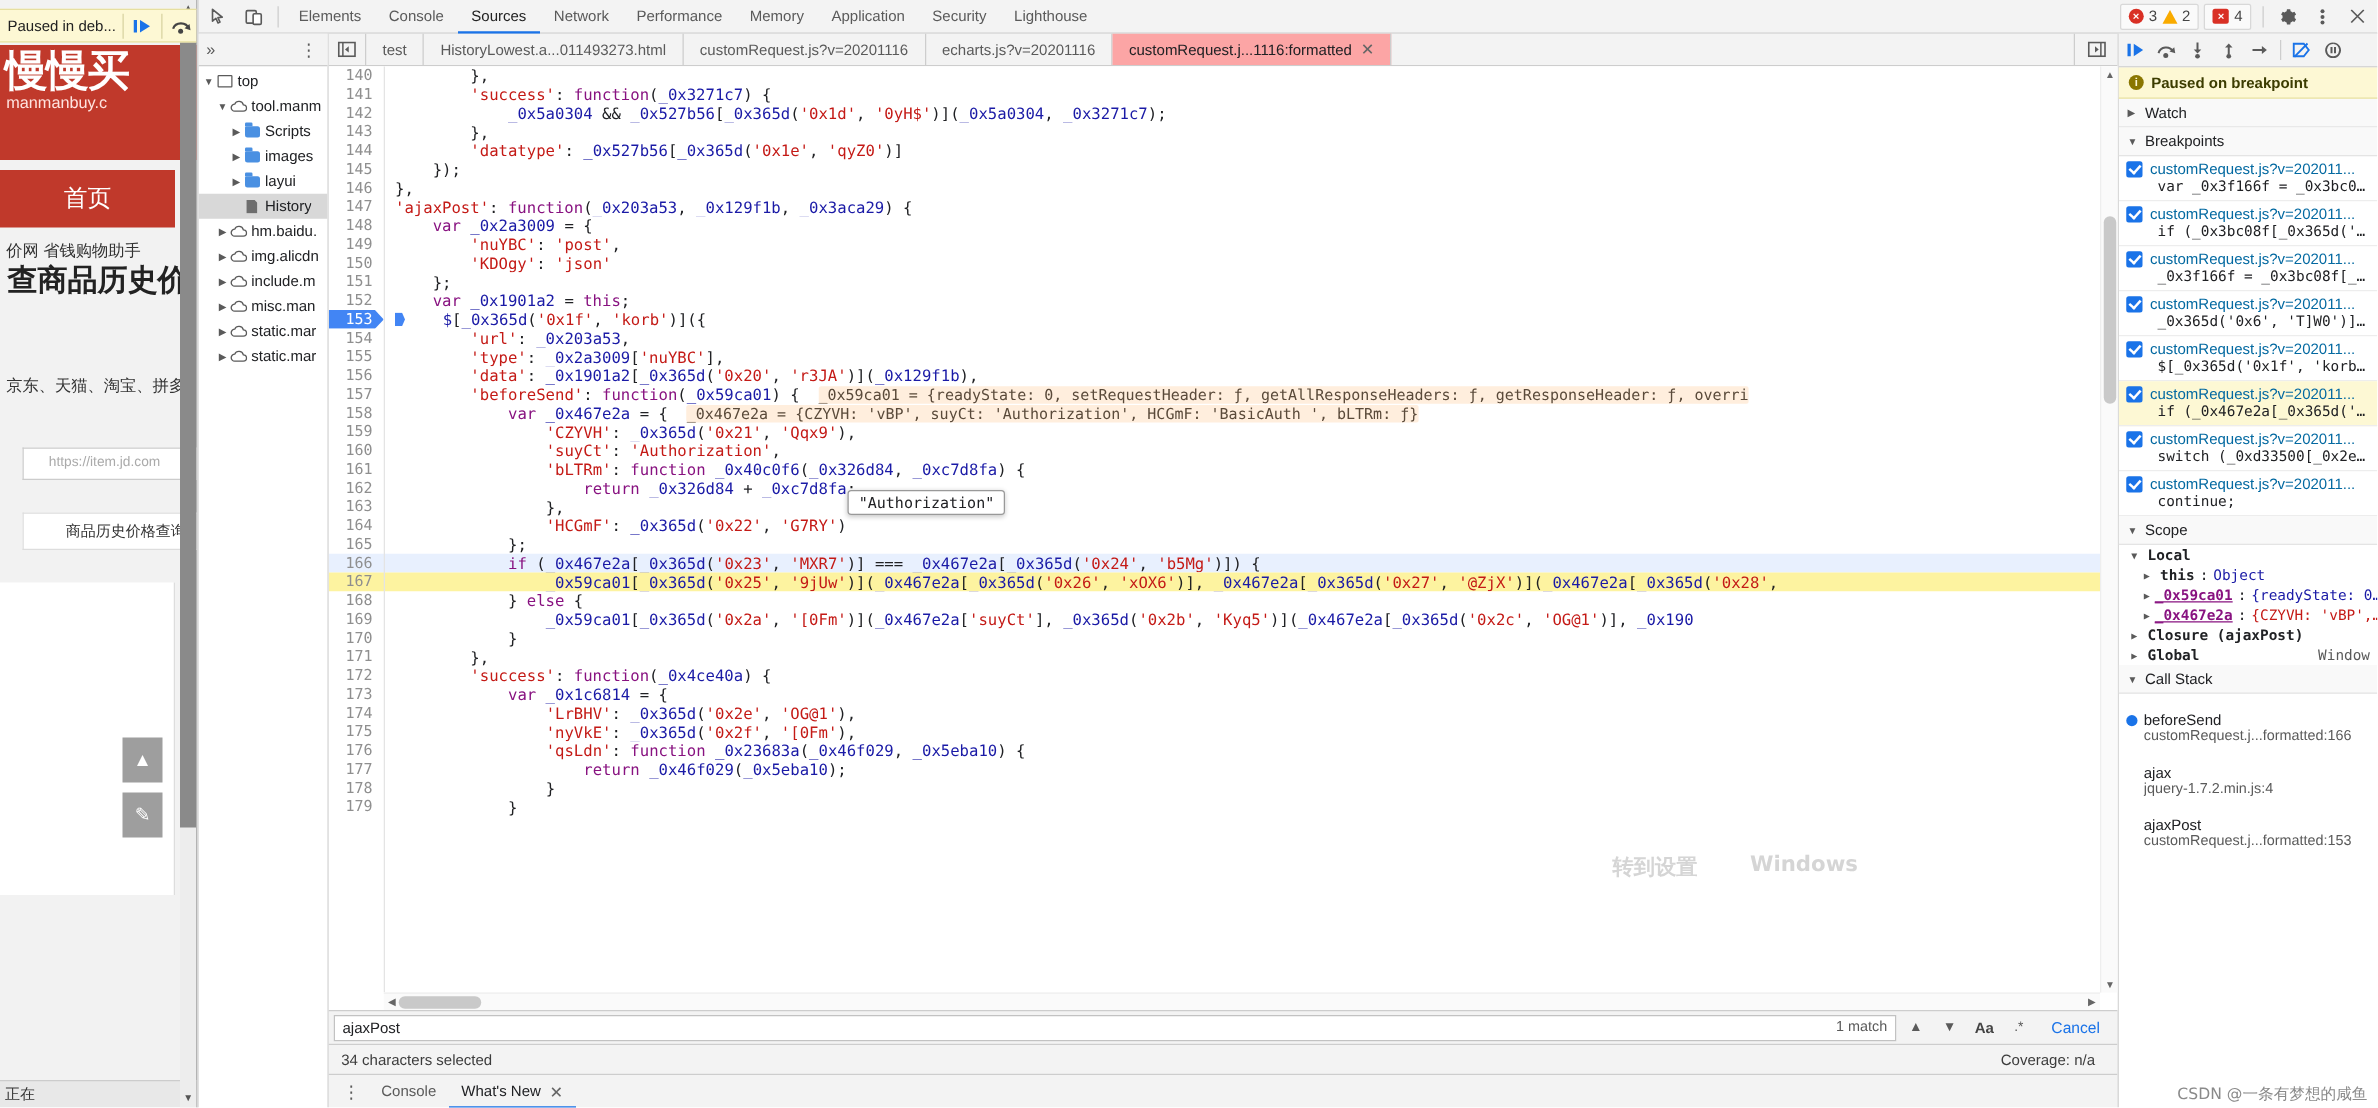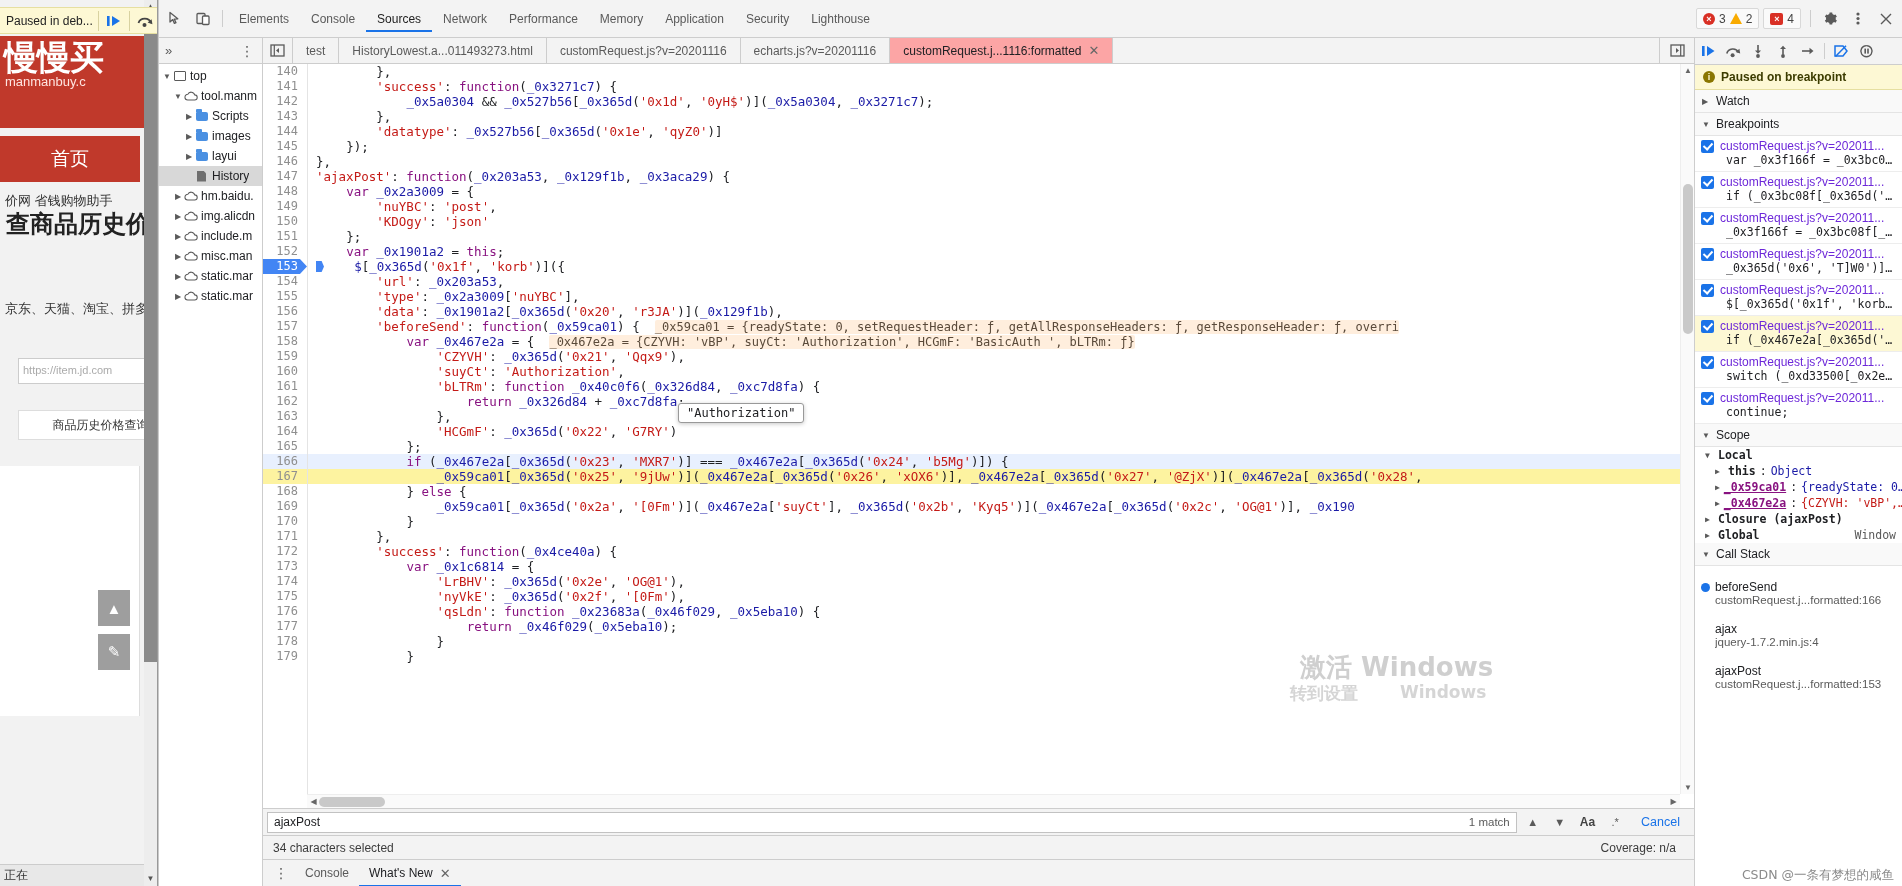--- a/index.html
+++ b/index.html
@@ -46,21 +46,21 @@
   }
   .wp-line { position: absolute; left: 5px; color: #333; font-size: 13px; white-space: nowrap; }
   .wp-title {
     position: absolute; left: 0; top: 208px; width: 158px;
     font-size: 24px; font-weight: bold; color: #222; padding-left: 6px;
     white-space: nowrap;
   }
   .wp-input {
     position: absolute; left: 18px; width: 140px; height: 26px;
     background: #fff; border: 1px solid #ccc; border-right: none;
-    color: #aaa; font-size: 11px; padding: 5px 4px;
+    color: #aaa; font-size: 11px; padding: 5px 20px;
   }
   .wp-btn {
     position: absolute; left: 18px; width: 164px; height: 30px;
     background: #fff; border: 1px solid #ddd; border-right: none;
     color: #333; font-size: 12px; display: flex; align-items: center;
     justify-content: center;
   }
   .wp-panel {
     position: absolute; left: 0; top: 466px; width: 140px; height: 250px;
     background: #ffffff; border-right: 1px solid #ddd;
@@ -91,21 +91,21 @@
 
   
   .devtools {
     position: absolute; left: 158px; top: 0; width: 1744px; height: 886px;
     background: #ffffff; border-left: 1px solid #cacaca;
     display: flex; flex-direction: column;
   }
 
   
   .dt-toolbar {
-    height: 38px; min-height: 27px; background: #f3f3f3;
+    height: 27px; min-height: 27px; background: #f3f3f3;
     border-bottom: 1px solid #cdcdcd;
     display: flex; align-items: center; padding: 0 2px;
   }
   .tb-icon {
     width: 28px; height: 25px; display: flex; align-items: center;
     justify-content: center; cursor: pointer; color: #5a5a5a;
   }
   .tb-sep { width: 1px; height: 17px; background: #cdcdcd; margin: 0 5px; }
   .tb-tabs { display: flex; align-items: stretch; height: 27px; }
   .tb-tab {
@@ -351,21 +351,21 @@
   .bp-row1 { display: flex; align-items: center; gap: 6px; }
   .cbx {
     width: 13px; height: 13px; min-width: 13px; background: #1a73e8;
     border-radius: 2px; position: relative;
   }
   .cbx:after {
     content: ''; position: absolute; left: 4px; top: 1px; width: 4px; height: 7px;
     border: solid #fff; border-width: 0 2px 2px 0; transform: rotate(42deg);
   }
   .bp-file {
-    font-size: 12px; color: #6d28d9; white-space: nowrap; overflow: hidden;
+    font-size: 12px; color: #0369a1; white-space: nowrap; overflow: hidden;
     text-overflow: ellipsis;
   }
   .bp-code {
     font-family: "DejaVu Sans Mono", monospace; font-size: 11.5px;
     color: #202124; padding-left: 25px; white-space: nowrap; overflow: hidden;
     text-overflow: ellipsis;
   }
   .scope-row {
     display: flex; align-items: center; gap: 4px; padding: 1px 6px 1px 10px;
     font-family: "DejaVu Sans Mono", monospace; font-size: 11.5px;
@@ -884,17 +884,16 @@
                   <div class="cs-name">ajaxPost</div>
                   <div class="cs-loc">customRequest.j...formatted:153</div>
                 </span>
               </div>
             </div>
         </div>
       </div>
     </div>
   </div>
 
-  <div class="watermark" style="left:1300px; top:650px;">激活 Windows</div>
   <div class="watermark wm2" style="left:1290px; top:682px;">转到设置</div>
   <div class="watermark wm2" style="left:1400px; top:682px;">Windows</div>
   <div class="credit">CSDN @一条有梦想的咸鱼</div>
 </div>
 
 </body></html>

